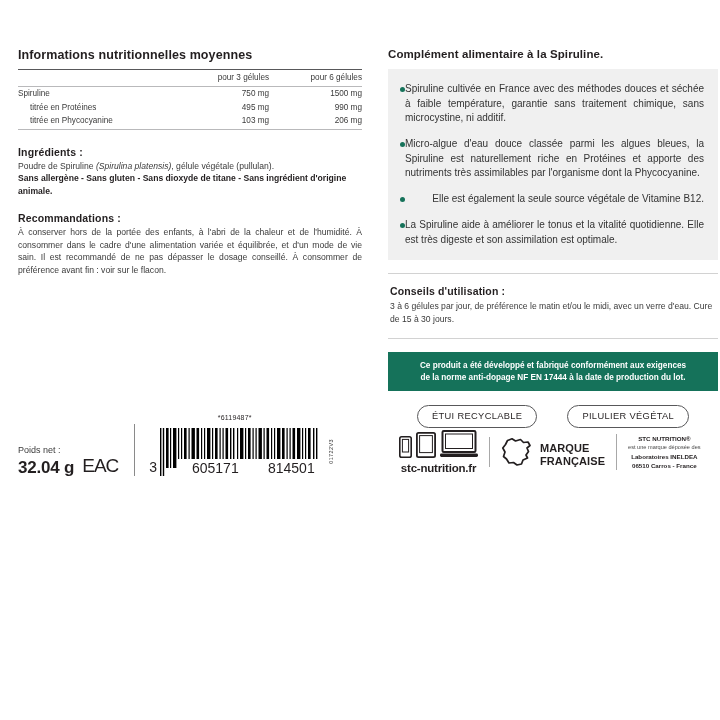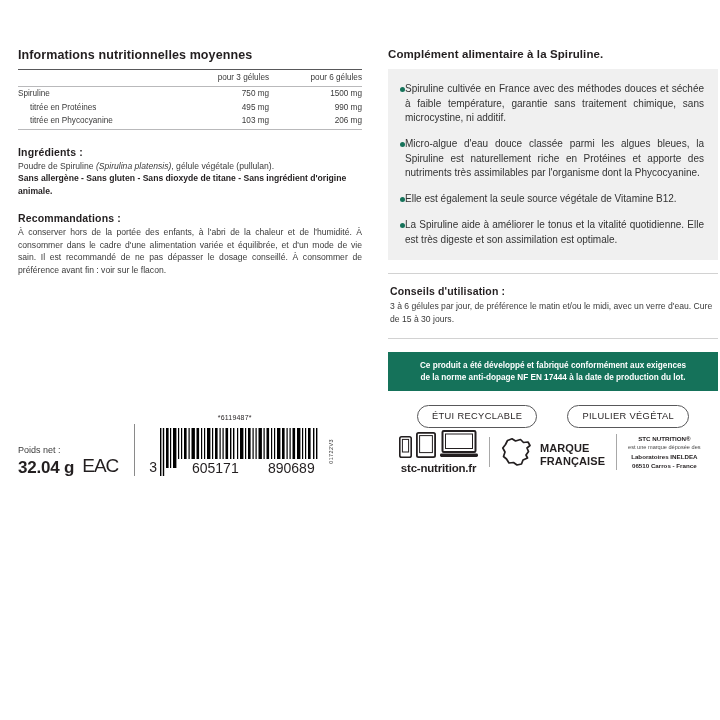--- a/index.html
+++ b/index.html
@@ -101,21 +101,21 @@
     padding: 13px 14px 13px 12px;
     box-sizing: border-box;
   }
   .bullet {
     display: flex;
     font-size: 10px;
     line-height: 1.47;
     color: #333;
     text-align: justify;
   }
-  .bullet + .bullet { margin-top: 11px; }
+  .bullet + .bullet { margin-top: 11px; justify-content: space-between; }
   .bullet .dot {
     flex: 0 0 auto;
     width: 5px;
     height: 5px;
     border-radius: 50%;
     background: #16725a;
     margin-top: 5px;
   }
 
   .conseils {
@@ -445,21 +445,21 @@
                 <rect x="142" y="0" width="1.2" height="40"></rect>
               <rect x="145" y="0" width="1.2" height="40"></rect>
                 <rect x="148" y="0" width="2.6" height="40"></rect>
               <rect x="153" y="0" width="1.4" height="48"></rect>
                 <rect x="156" y="0" width="1.4" height="48"></rect>
             </g>
           </svg>
         </div>
         <div class="ean-digits">
           <span>605171</span>
-          <span>890689</span>
+          <span>814501</span>
         </div>
       </div>
 
       <div class="sidecode">01722V3</div>
     </div>
 
     <div class="bottom-right">
 
       <div class="brandcell">
         <div class="devices">

